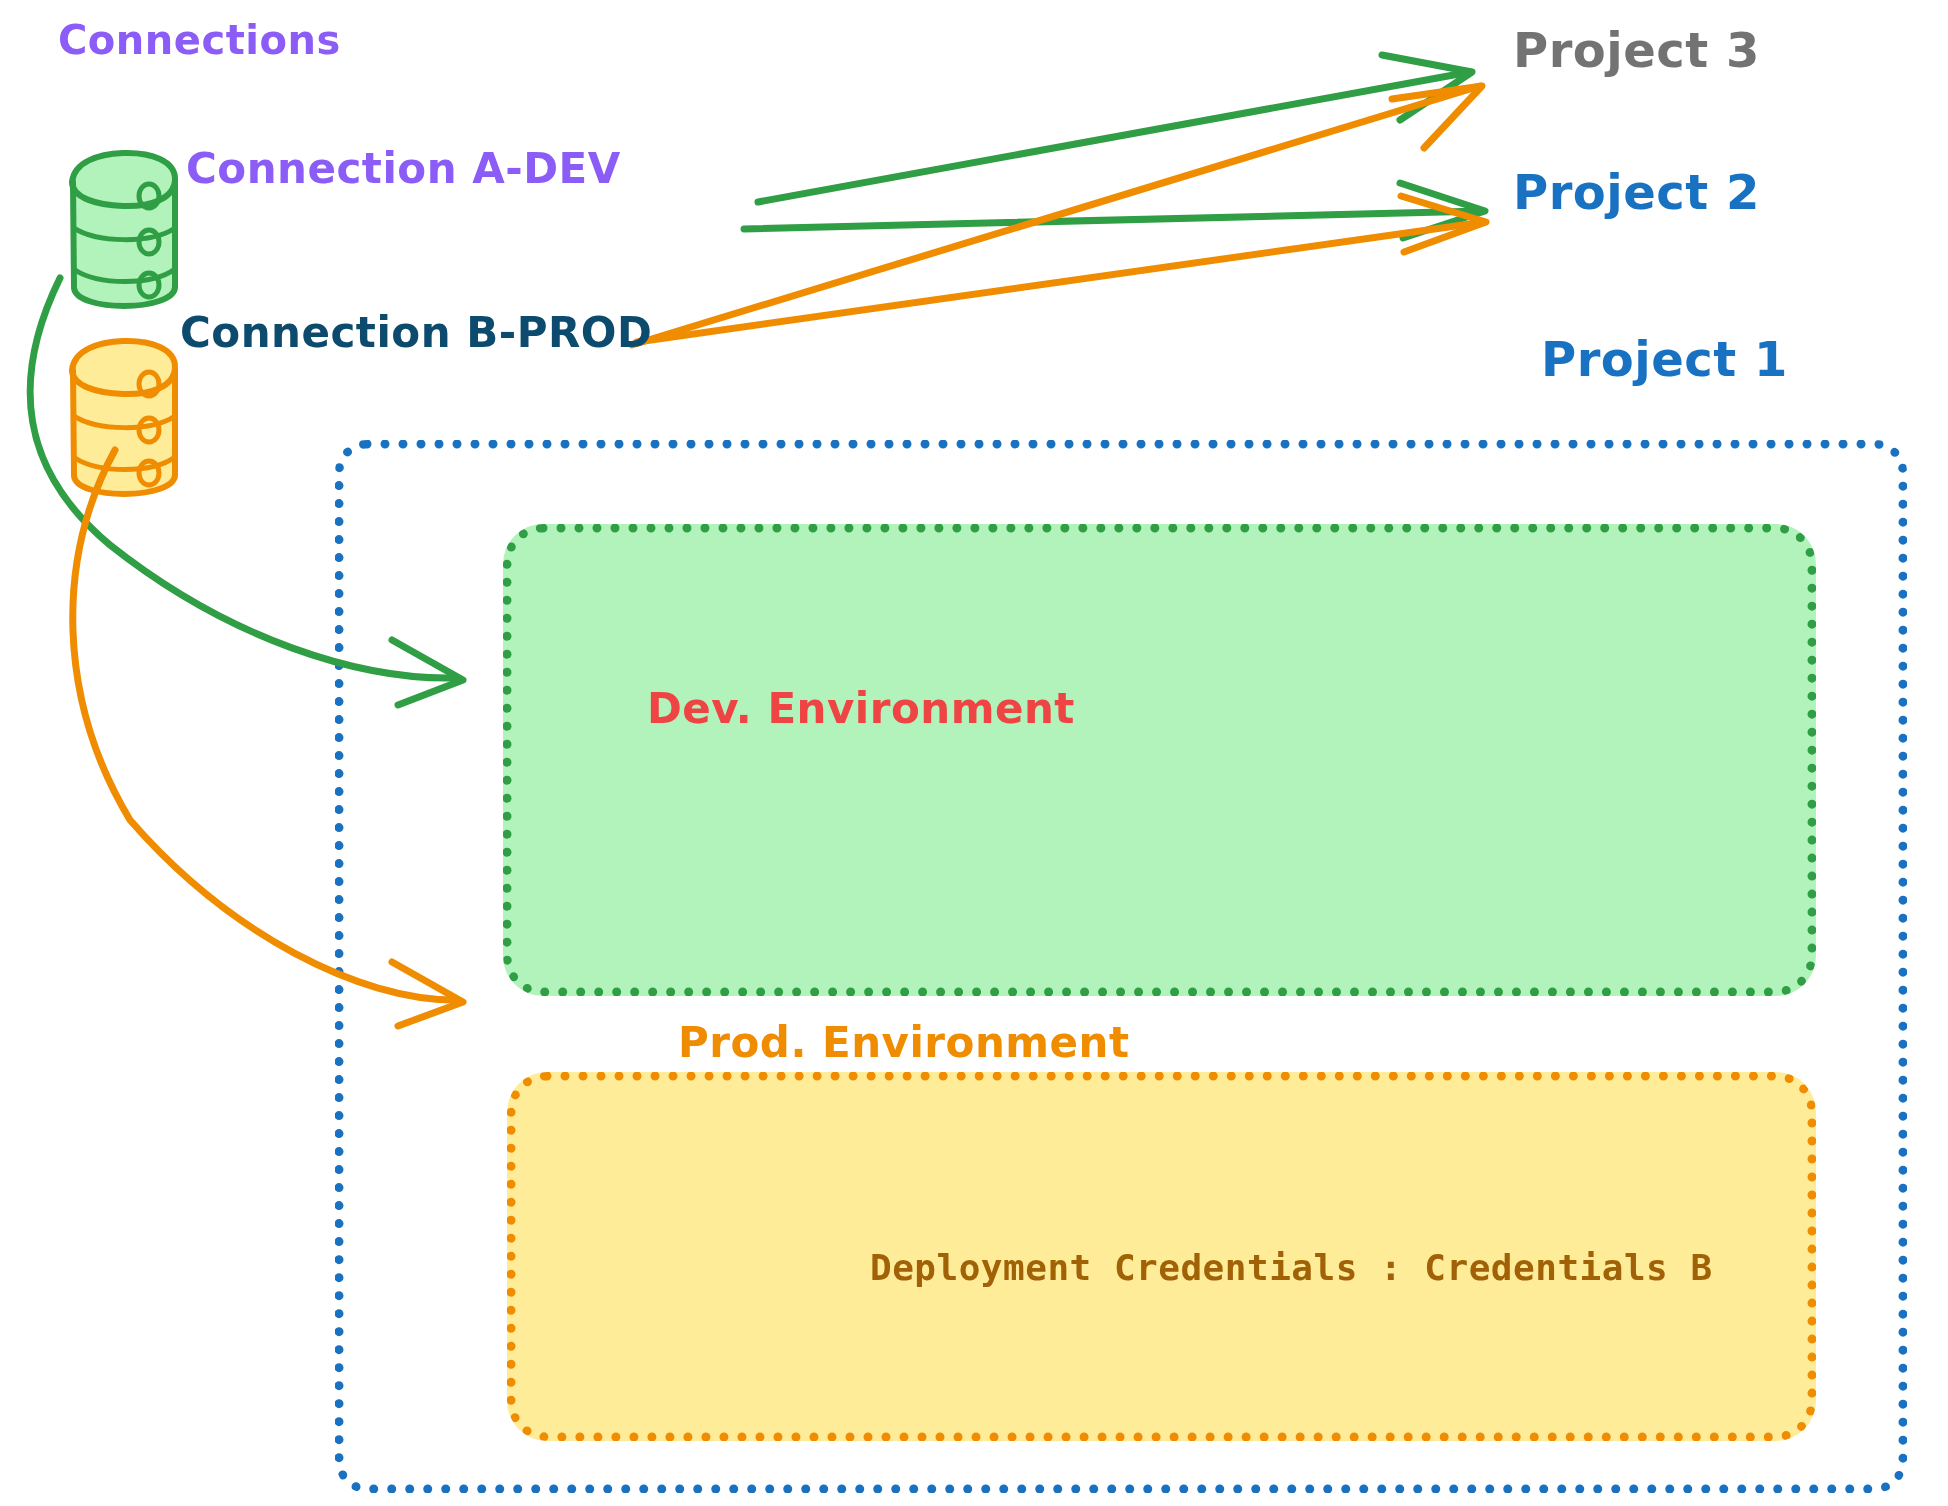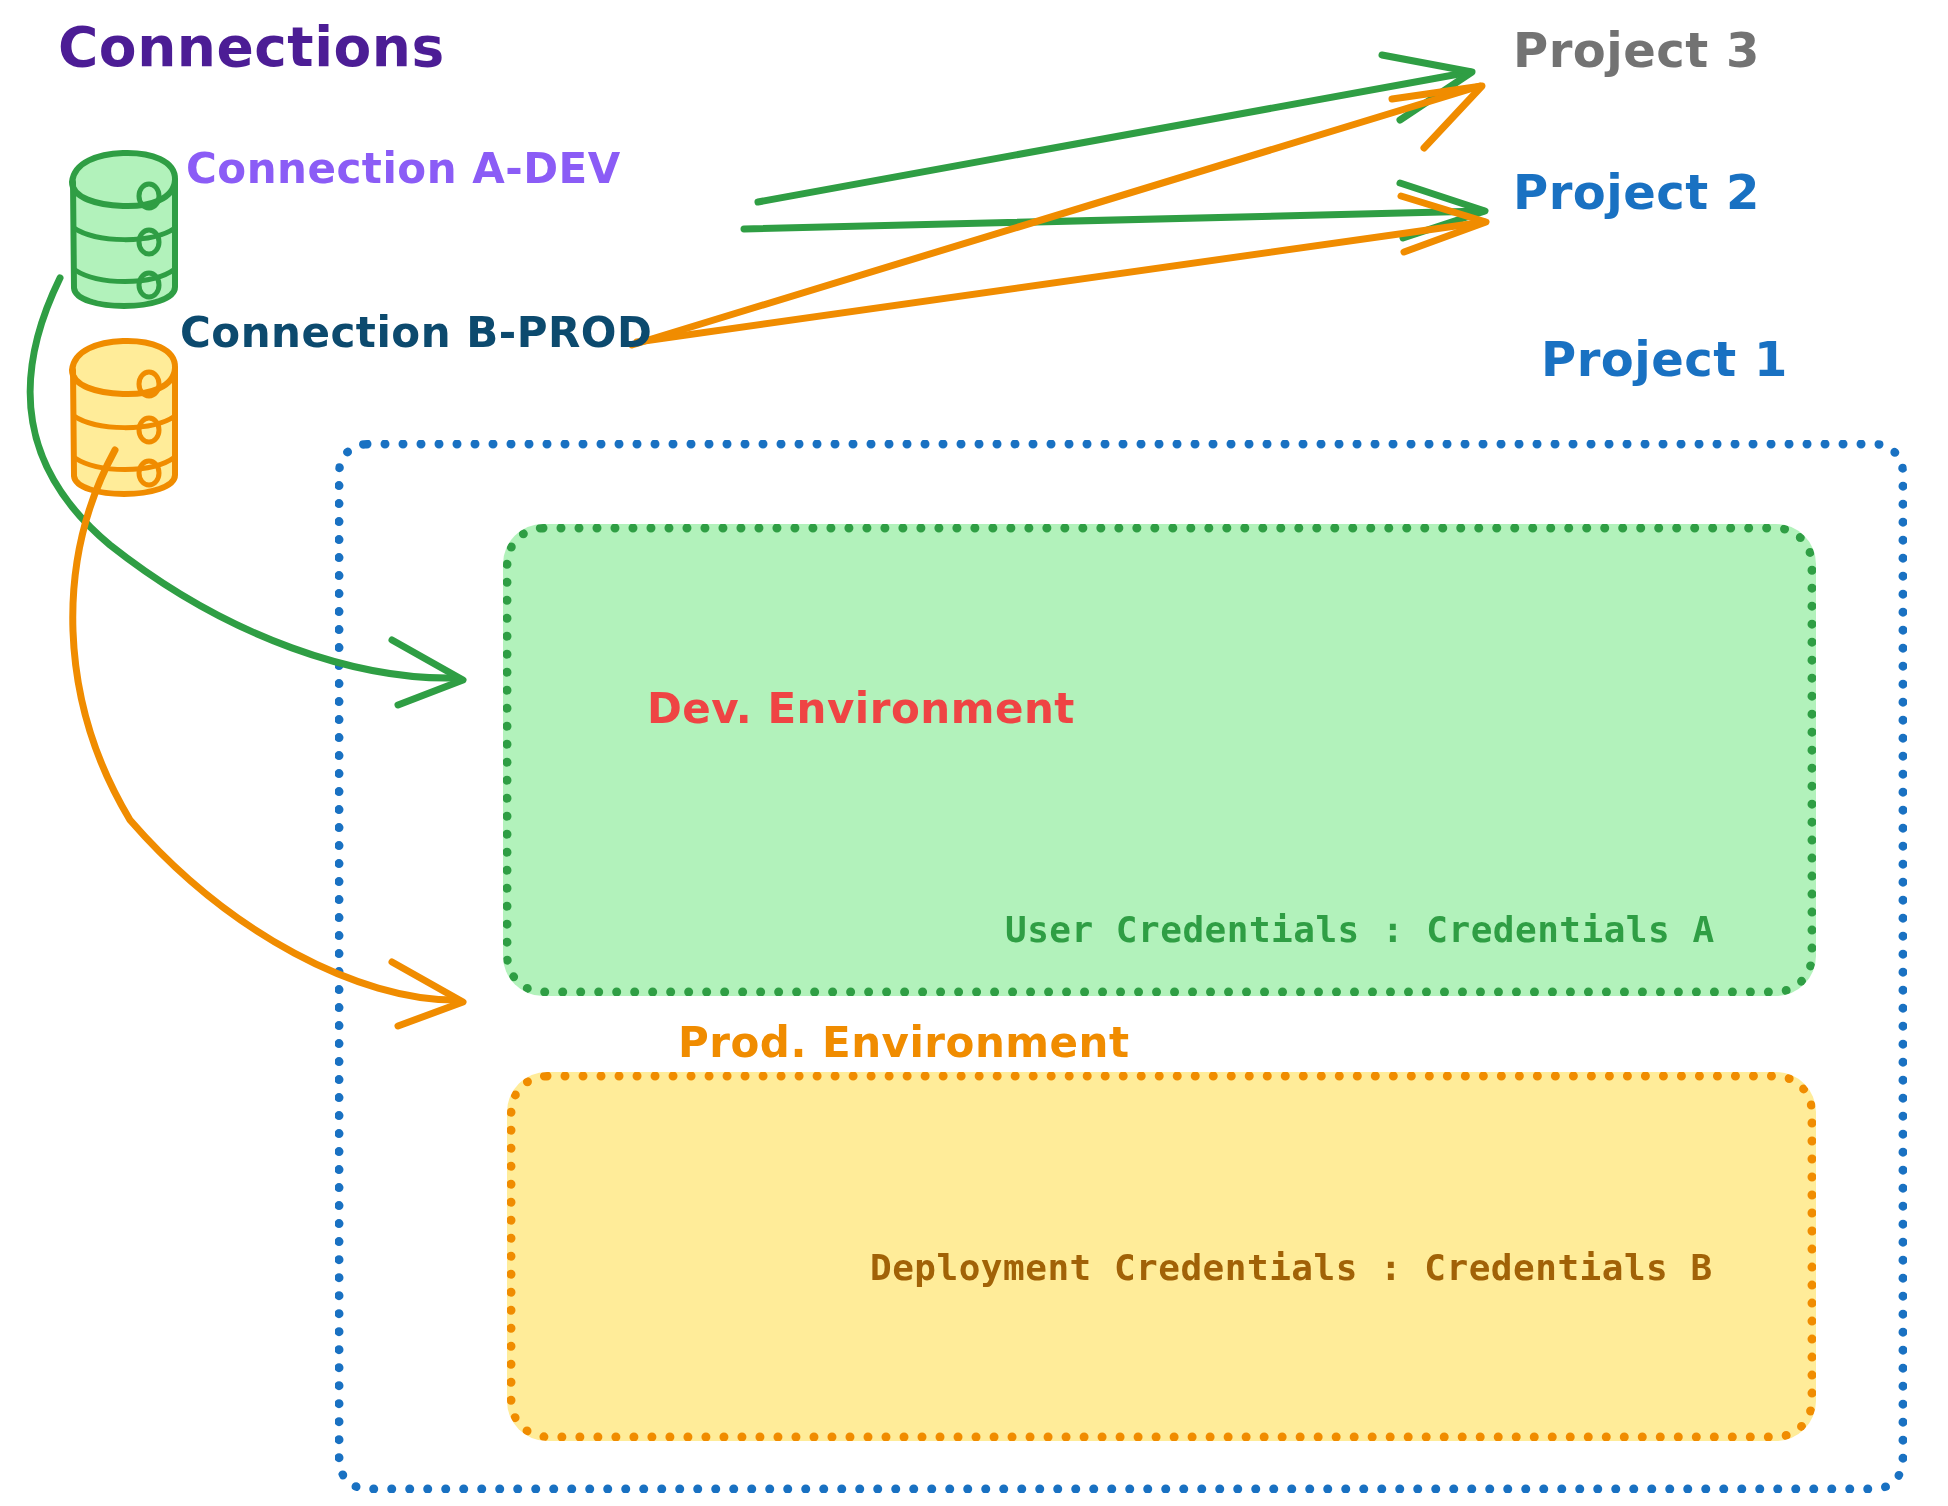--- a/index.html
+++ b/index.html
@@ -35,22 +35,22 @@
   }
   .mono {
     font-family: "DejaVu Sans Mono", monospace;
     font-weight: 700;
     letter-spacing: 0.5px;
   }
 
   #title-connections {
     left: 58px;
     top: 20px;
-    font-size: 55px;
-    color: #4c1d95;
+    font-size: 40px;
+    color: #8b5cf6;
   }
   #label-conn-a {
     left: 186px;
     top: 148px;
     font-size: 42px;
     color: #8b5cf6;
   }
   #label-conn-b {
     left: 180px;
     top: 312px;
@@ -217,19 +217,18 @@
   <div class="txt hand" id="label-conn-b">Connection B-PROD</div>
 
   <div class="txt hand" id="label-project-3">Project 3</div>
 
   <div class="txt hand" id="label-project-2">Project 2</div>
 
   <div class="txt hand" id="label-project-1">Project 1</div>
 
   <div class="txt hand" id="label-dev-env">Dev. Environment</div>
 
-  <div class="txt mono" id="label-dev-creds">User Credentials : Credentials A</div>
 
   <div class="txt hand" id="label-prod-env">Prod. Environment</div>
 
   <div class="txt mono" id="label-prod-creds">Deployment Credentials : Credentials B</div>
 
 </div>
 
 </body></html>

